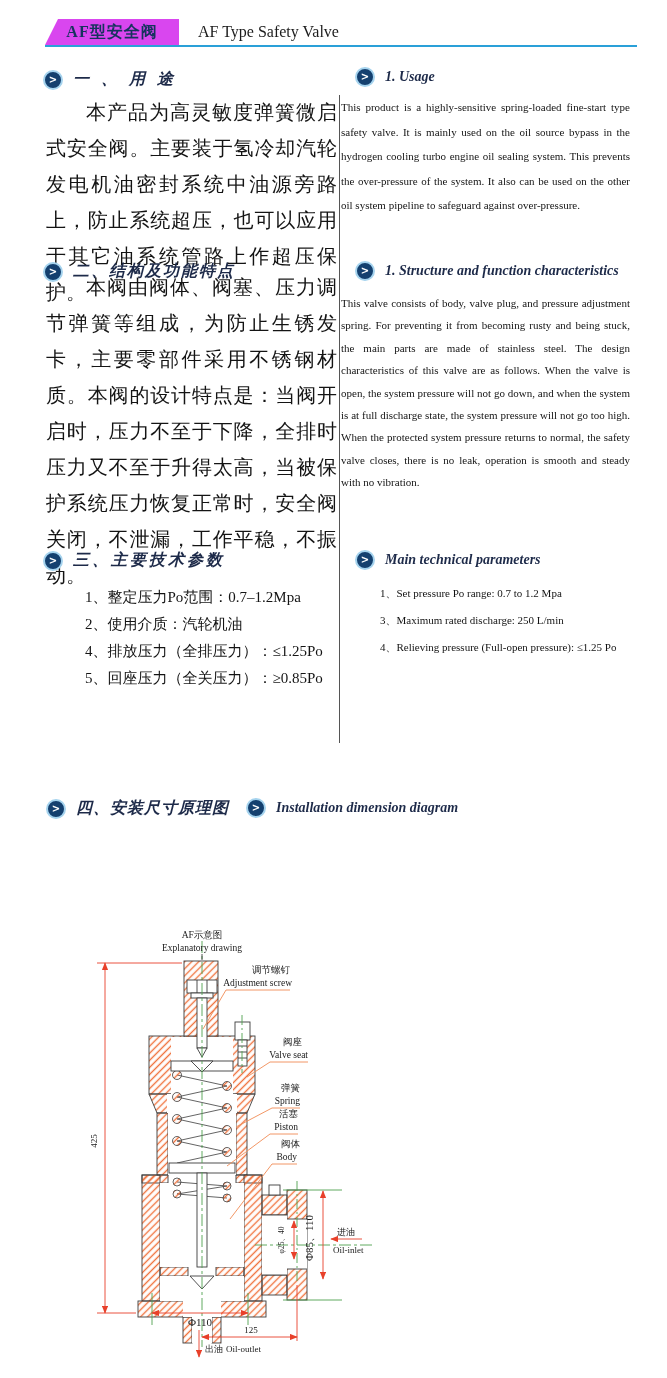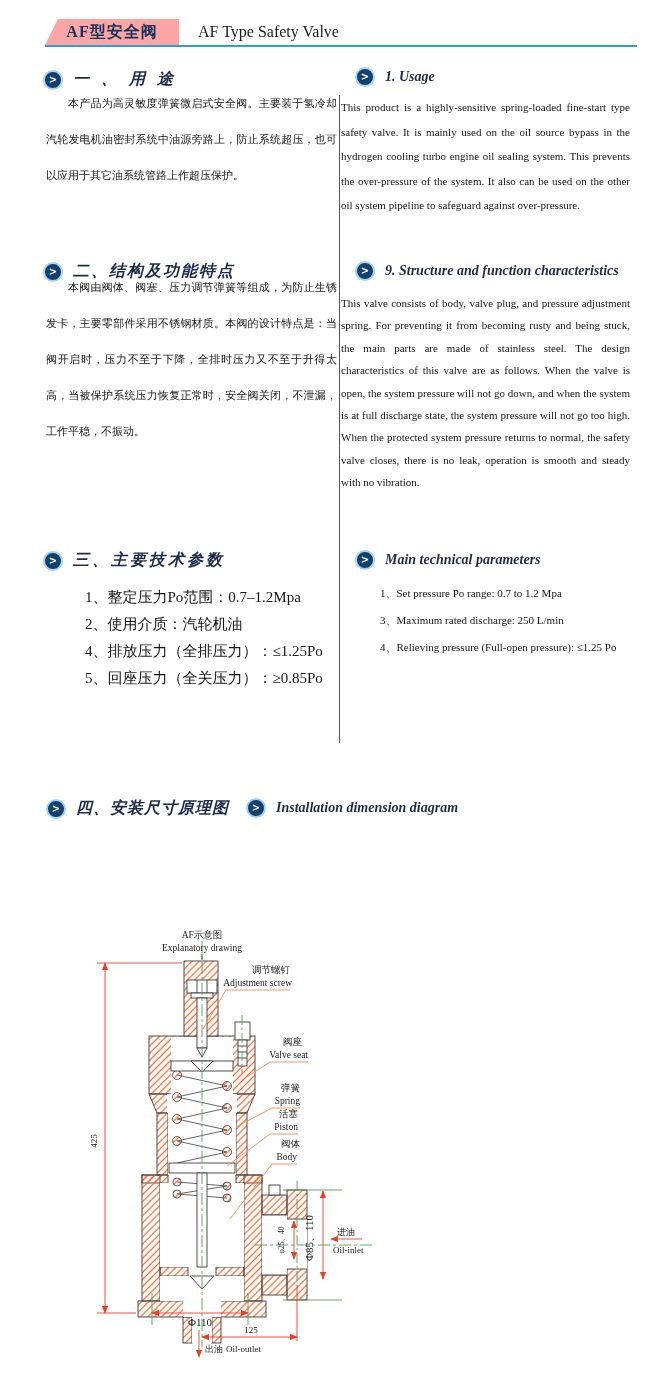--- a/index.html
+++ b/index.html
@@ -1,34 +1,34 @@
 <!DOCTYPE html>
 <html><head>
 <meta charset="utf-8">
 <style>
   html,body{margin:0;padding:0;background:#fff;}
   .page{position:relative;width:667px;height:1378px;background:#fff;overflow:hidden;
         font-family:"Liberation Serif","DejaVu Serif",serif;}
   
-  .badge{position:absolute;left:45px;top:19px;width:134px;height:26px;background:#fca5a5;
+  .badge{position:absolute;left:45px;top:19px;width:134px;height:26px;background:#d946ef;
          clip-path:polygon(13px 0,100% 0,100% 100%,0 100%);
          color:#16335e;font-weight:bold;font-size:16px;line-height:26px;text-align:center;letter-spacing:1px;}
   .page-title{position:absolute;left:198px;top:23px;font-size:16px;color:#1c1c1c;}
   .header-rule{position:absolute;left:45px;top:45px;width:592px;height:2px;background:#2aa0d8;}
   .col-divider{position:absolute;left:339px;top:95px;width:1px;height:648px;background:#555;}
   
   .h-row{position:absolute;display:flex;align-items:center;gap:10px;}
   .bullet{flex:0 0 auto;width:16px;height:16px;border-radius:50%;background:#14406f;border:2px solid #a5d3ee;
           color:#fff;display:flex;align-items:center;justify-content:center;
           font-family:"DejaVu Sans",sans-serif;font-weight:bold;font-size:10px;line-height:1;}
   .h-cn{font-style:italic;font-weight:bold;font-size:16px;color:#1d2a49;white-space:nowrap;}
   .h-en{font-style:italic;font-weight:bold;font-size:14px;color:#1d2a49;white-space:nowrap;}
   .ls-wide{letter-spacing:12px;} .ls-1{letter-spacing:1px;} .ls-2{letter-spacing:2px;} .ls-3{letter-spacing:3px;}
   
-  .cn-body{position:absolute;left:46px;width:291px;font-size:11px;line-height:36px;color:#141414;
+  .cn-body{position:absolute;left:46px;width:291px;font-size:20px;line-height:36px;color:#141414;
            text-align:justify;text-indent:2em;}
   .en-body{position:absolute;left:341px;width:289px;font-size:11px;color:#141414;text-align:justify;}
   #usage-en-body{line-height:24.5px;}
   #structure-en-body{line-height:22.4px;}
   .cn-list{position:absolute;left:85px;font-size:15px;color:#141414;}
   .cn-list div{height:27px;line-height:27px;}
   .en-list{position:absolute;left:380px;font-size:11px;color:#141414;}
   .en-list div{height:27px;line-height:27px;}
   
   .diagram{position:absolute;left:50px;top:923px;}
@@ -57,21 +57,21 @@
   <p class="en-body" id="usage-en-body" style="top:95px;margin:0">This product is a highly-sensitive spring-loaded fine-start type safety valve. It is mainly used on the oil source bypass in the hydrogen cooling turbo engine oil sealing system. This prevents the over-pressure of the system. It also can be used on the other oil system pipeline to safeguard against over-pressure.</p>
 
   <div class="h-row" style="left:43px;top:261px">
     <span class="bullet">&gt;</span>
     <span class="h-cn ls-2">二、结构及功能特点</span>
   </div>
   <p class="cn-body" style="top:269px;margin:0">本阀由阀体、阀塞、压力调节弹簧等组成，为防止生锈发卡，主要零部件采用不锈钢材质。本阀的设计特点是：当阀开启时，压力不至于下降，全排时压力又不至于升得太高，当被保护系统压力恢复正常时，安全阀关闭，不泄漏，工作平稳，不振动。</p>
 
   <div class="h-row" style="left:355px;top:261px">
     <span class="bullet">&gt;</span>
-    <span class="h-en">9. Structure and function characteristics</span>
+    <span class="h-en">1. Structure and function characteristics</span>
   </div>
   <p class="en-body" id="structure-en-body" style="top:292px;margin:0">This valve consists of body, valve plug, and pressure adjustment spring. For preventing it from becoming rusty and being stuck, the main parts are made of stainless steel. The design characteristics of this valve are as follows. When the valve is open, the system pressure will not go down, and when the system is at full discharge state, the system pressure will not go too high. When the protected system pressure returns to normal, the safety valve closes, there is no leak, operation is smooth and steady with no vibration.</p>
 
   <div class="h-row" style="left:43px;top:550px">
     <span class="bullet">&gt;</span>
     <span class="h-cn ls-3">三、主要技术参数</span>
   </div>
   <div class="cn-list" style="top:584px">
     <div>1、整定压力Po范围：0.7–1.2Mpa</div>
     <div>2、使用介质：汽轮机油</div>

